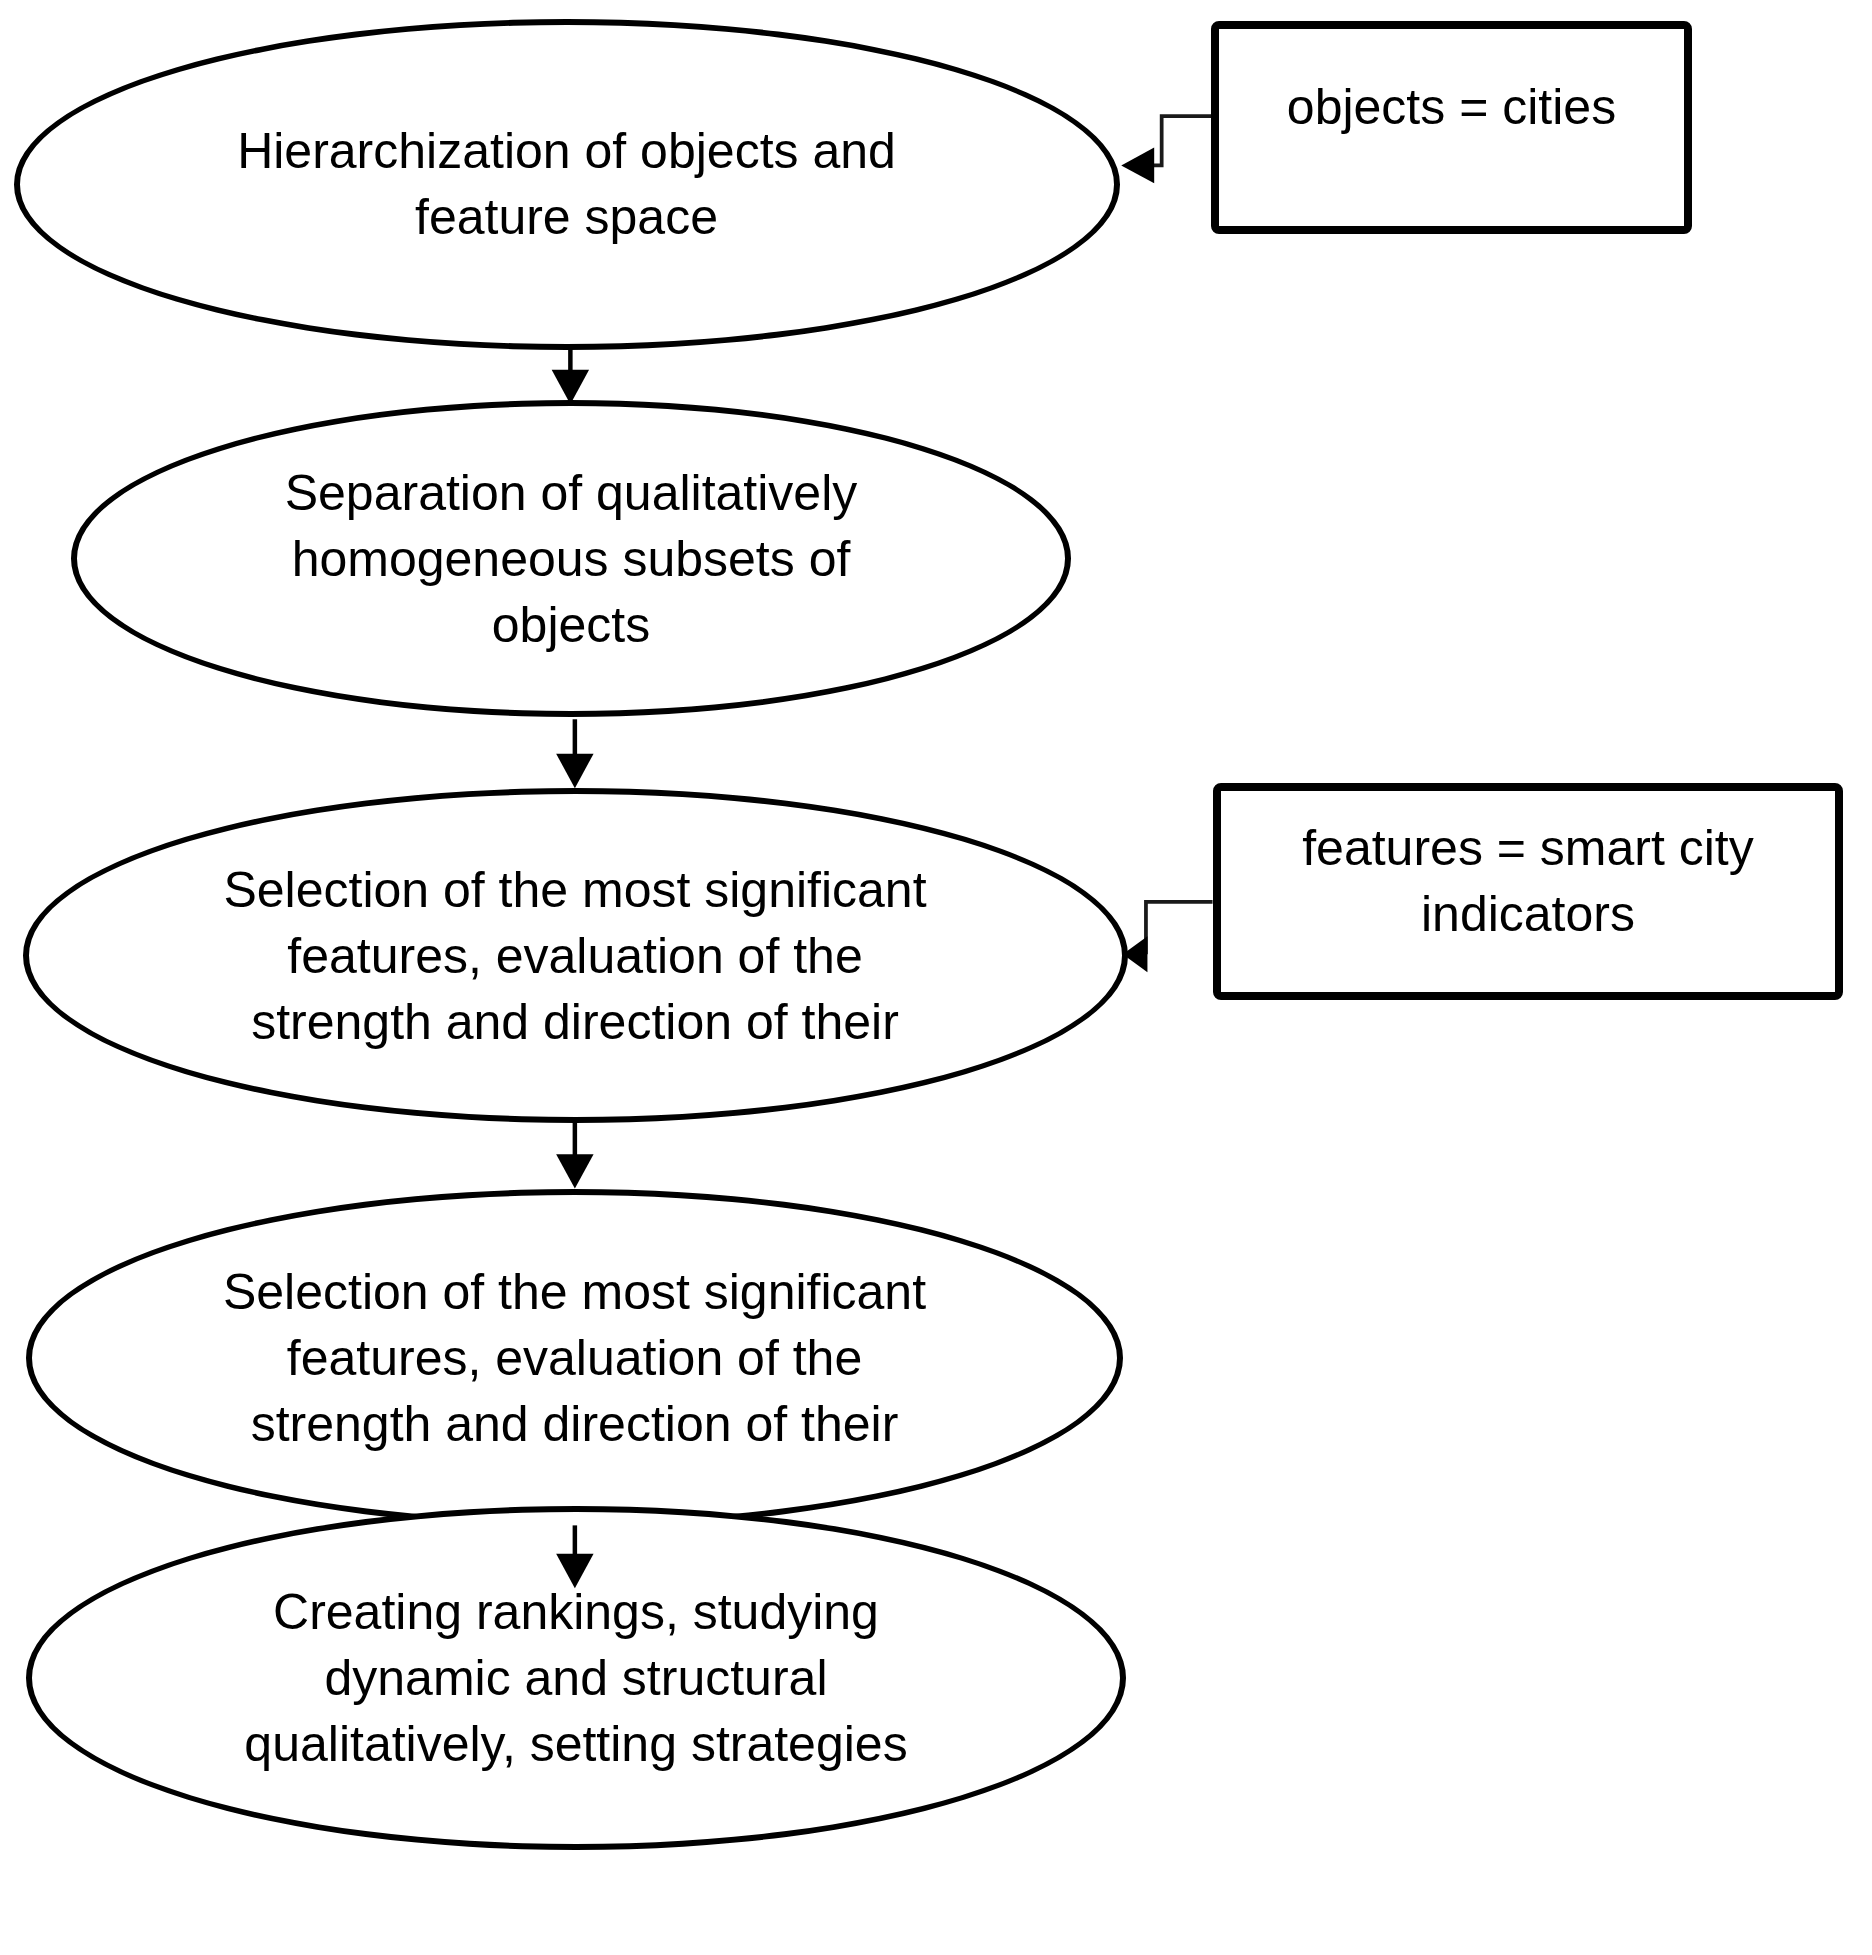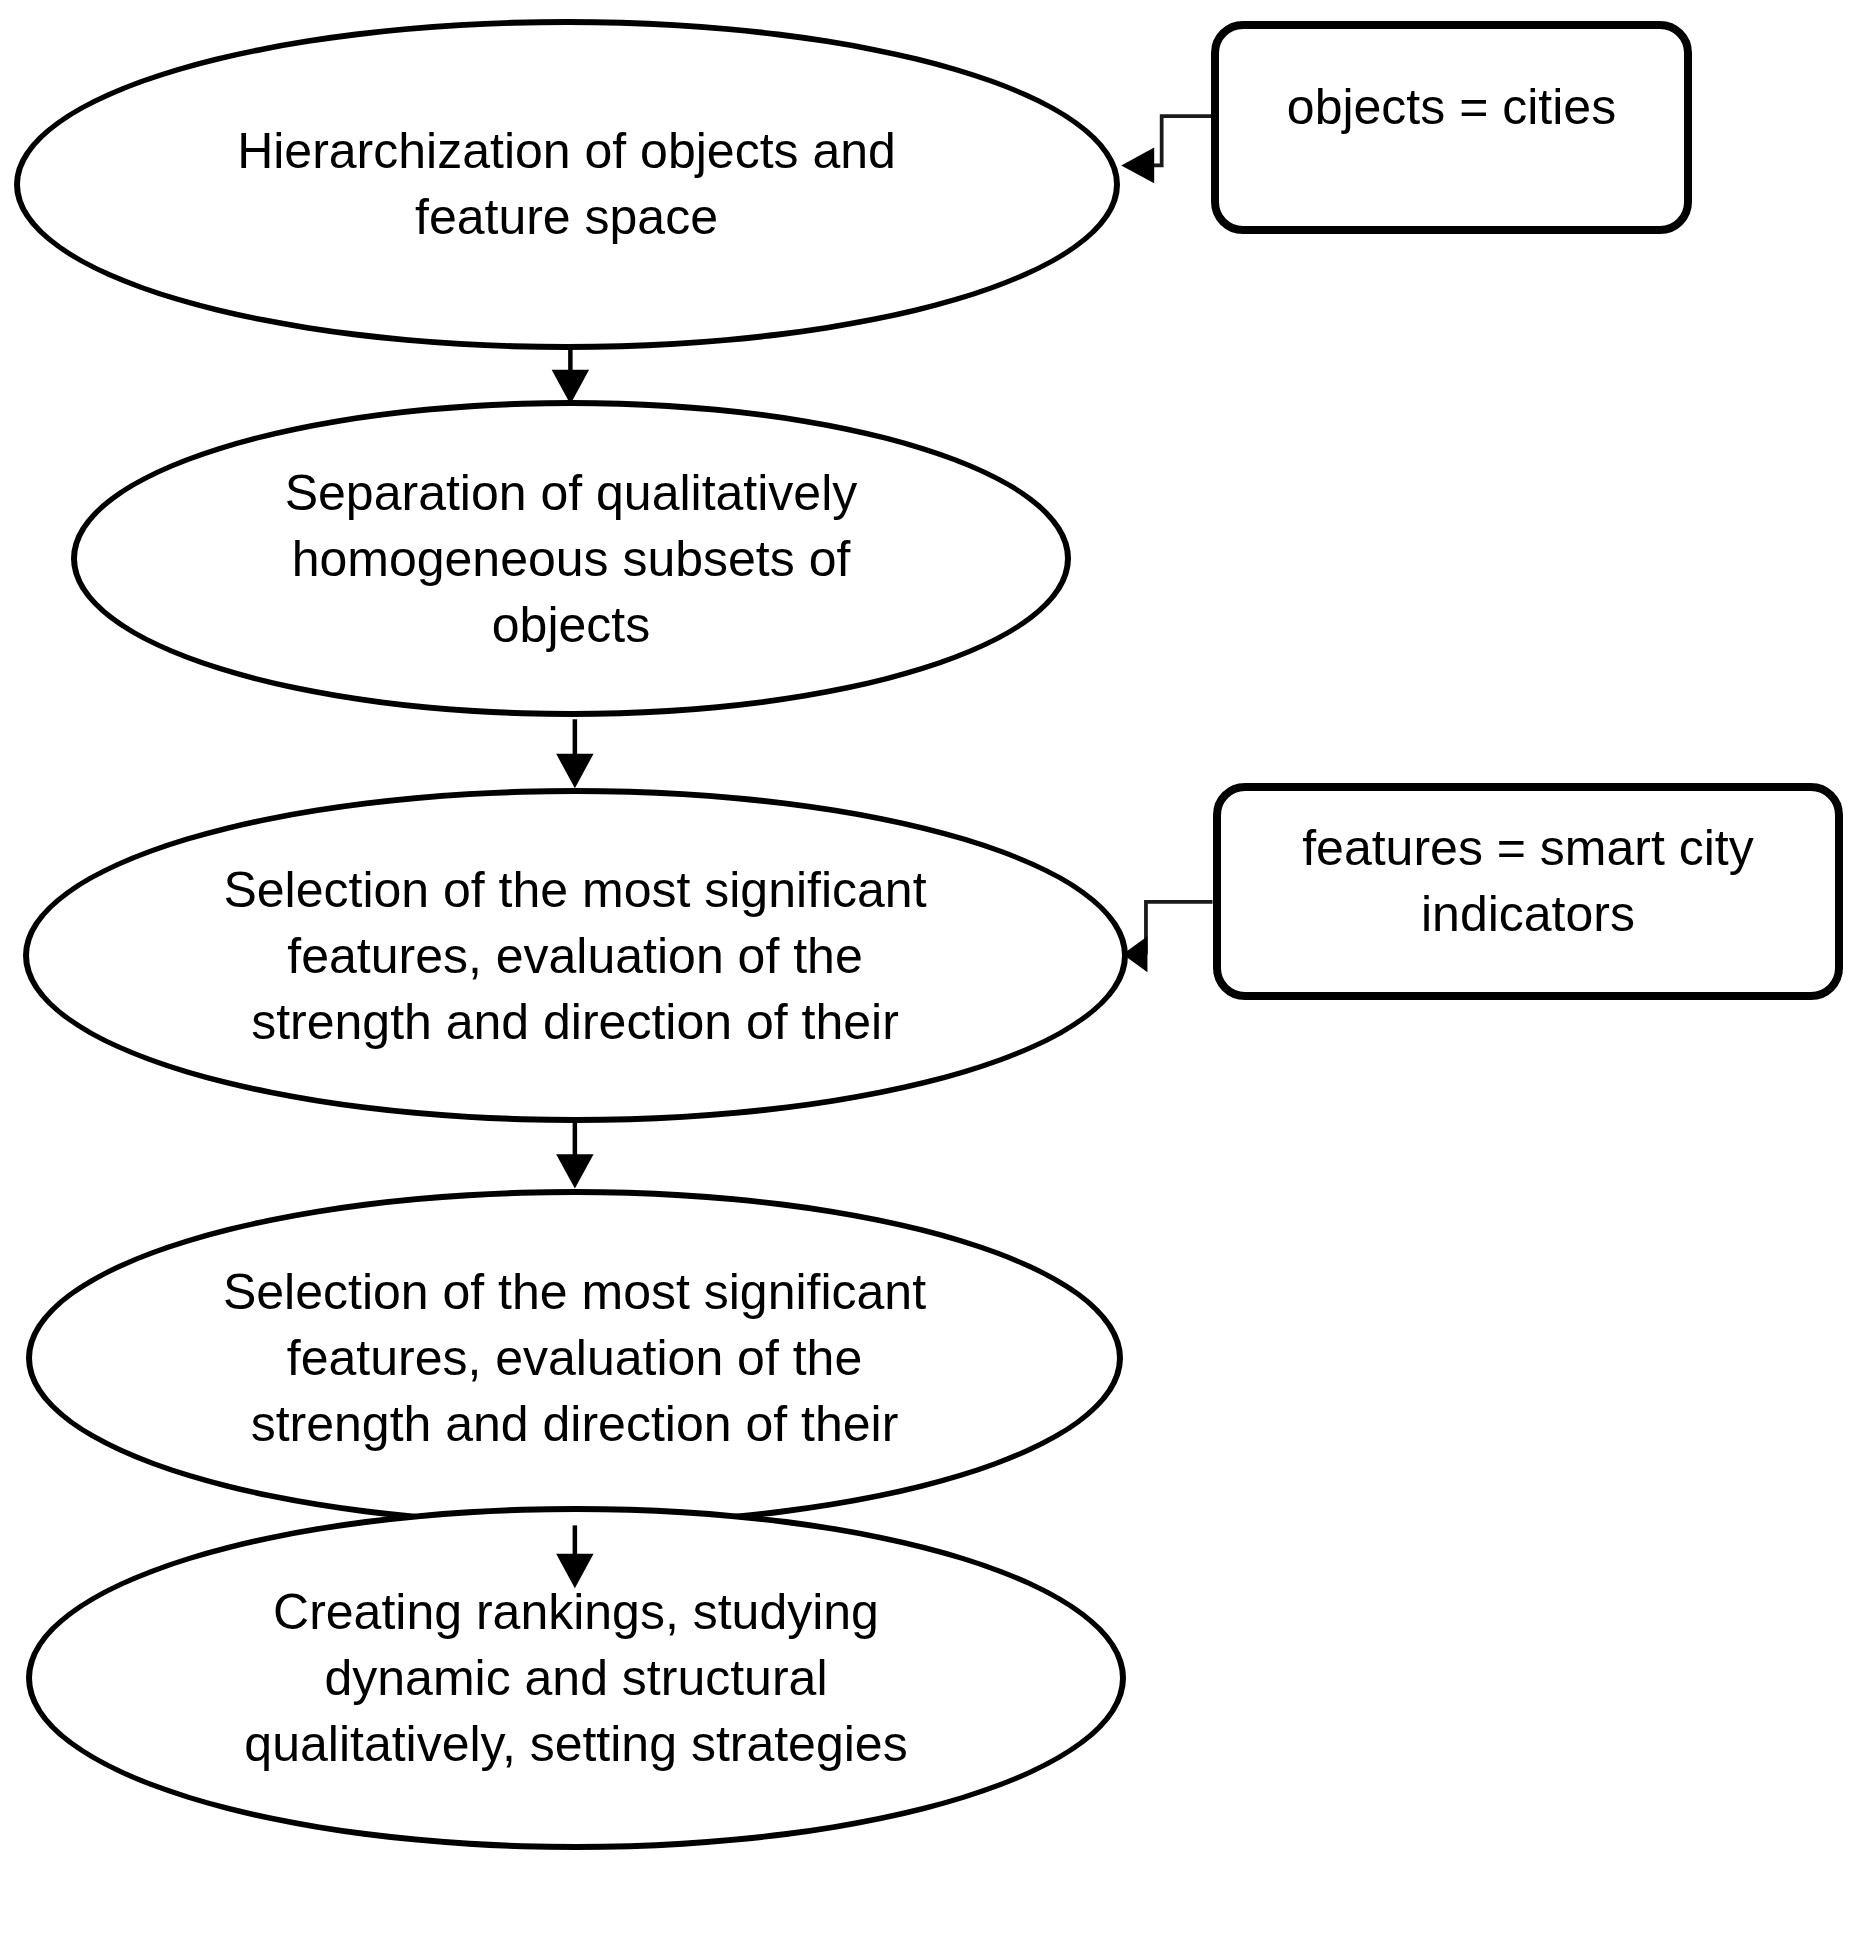--- a/index.html
+++ b/index.html
@@ -24,21 +24,21 @@
     background: #ffffff;
     display: flex;
     align-items: center;
     justify-content: center;
     text-align: center;
   }
   .callout-box {
     position: absolute;
     box-sizing: border-box;
     border: 8.2px solid #000000;
-    border-radius: 32px;
+    border-radius: 8px;
     background: #ffffff;
     display: flex;
     align-items: center;
     justify-content: center;
     text-align: center;
   }
   .text-block {
     font-size: 50px;
     line-height: 66px;
     color: #000000;

